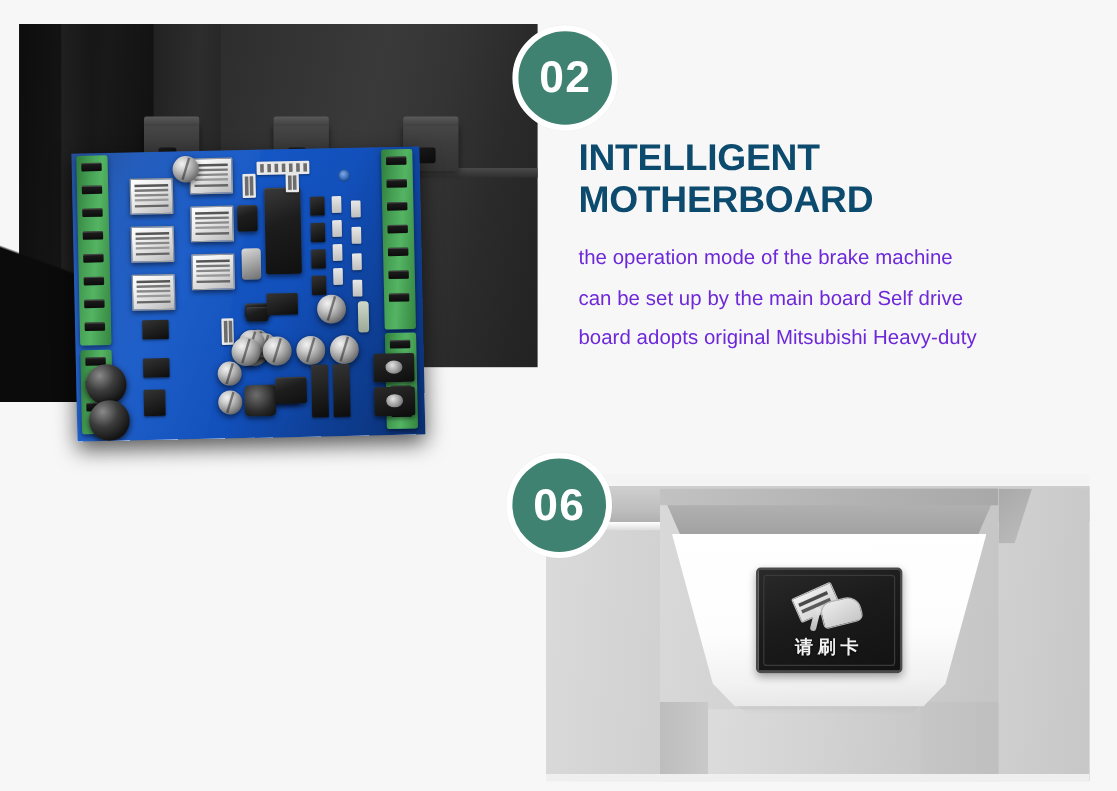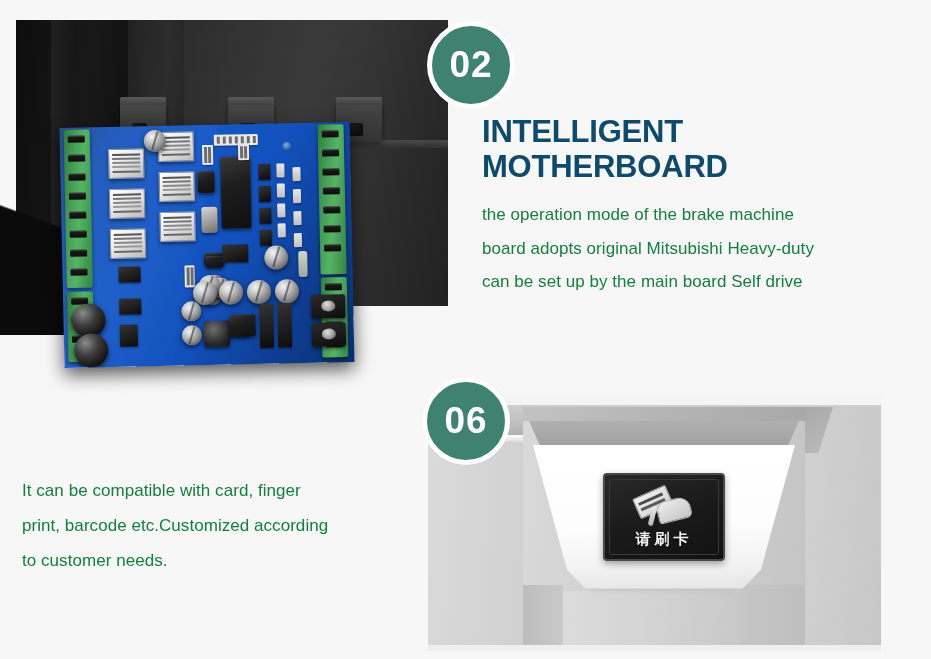--- a/index.html
+++ b/index.html
@@ -23,21 +23,21 @@
   #badge-03 { left:422px; top:377px; }
 
   
   .sec02-text { position:absolute; left:482px; top:115px; width:420px; z-index:20; }
   .head {
     font-size:31px; font-weight:bold; color:#0c4a6e;
     line-height:1.12; letter-spacing:-0.2px;
     font-family:"Liberation Sans", sans-serif;
   }
   .body-text {
-    font-size:17px; color:#15803d; line-height:1.95; letter-spacing:0.05px;
+    font-size:17px; color:#6d28d9; line-height:1.95; letter-spacing:0.05px;
     margin-top:14px;
   }
   .body-text div { white-space:nowrap; }
 
   
   .sec-ctrl { position:absolute; left:22px; top:462px; width:400px; z-index:20; }
   .sec-ctrl .head { font-size:30px; }
   .sec-ctrl .body-text { font-size:17px; line-height:2.05; margin-top:12px; }
 
   
@@ -202,21 +202,21 @@
     box-shadow:0 1px 3px rgba(0,0,0,0.5);
   }
   .xtal {
     position:absolute; width:16px; height:26px; border-radius:3px;
     background:linear-gradient(160deg,#d8d8d8,#9f9f9f 55%,#6f6f6f);
     box-shadow:0 2px 3px rgba(0,0,0,0.5);
   }
 
   
   .photo-gate {
-    position:absolute; left:428px; top:395px; width:453px; height:256px;
+    position:absolute; left:455px; top:395px; width:453px; height:256px;
     overflow:hidden; z-index:10; background:#f4f4f4;
   }
   .gate-backwall {
     position:absolute; left:0; top:10px; width:100%; height:246px;
     background:linear-gradient(90deg,#d5d5d5 0%,#cfcfcf 40%,#c9c9c9 100%);
   }
   .gate-rail-far {
     position:absolute; left:0; top:10px; width:100%; height:30px;
     background:linear-gradient(180deg,#cfcfcf,#bdbdbd 70%,#b0b0b0);
   }
@@ -475,22 +475,22 @@
     <span>02</span>
   </div>
 
   <div class="sec02-text">
     <div class="head">
       <div>INTELLIGENT</div>
       <div>MOTHERBOARD</div>
     </div>
     <div class="body-text">
       <div>the operation mode of the brake machine</div>
+      <div>can be set up by the main board Self drive</div>
       <div>board adopts original Mitsubishi Heavy-duty</div>
-      <div>can be set up by the main board Self drive</div>
     </div>
   </div>
 
   <div class="photo-gate">
     <div class="gate-backwall"></div>
     <div class="gate-rail-far"></div>
     <div class="gate-rail-edge"></div>
     <div class="gate-left-wall"></div>
     <div class="gate-right-wall"></div>
     <div class="gate-right-dark"></div>
@@ -513,20 +513,15 @@
       <div class="reader-label">请刷卡</div>
     </div>
     <div class="gate-floorline"></div>
   </div>
 
   <div class="badge" id="badge-03">
     <span>06</span>
   </div>
 
   <div class="sec-ctrl">
-    <div class="body-text">
-      <div>It can be compatible with card, finger</div>
-      <div>print, barcode etc.Customized according</div>
-      <div>to customer needs.</div>
-    </div>
   </div>
 
 </div>
 
 </body></html>

